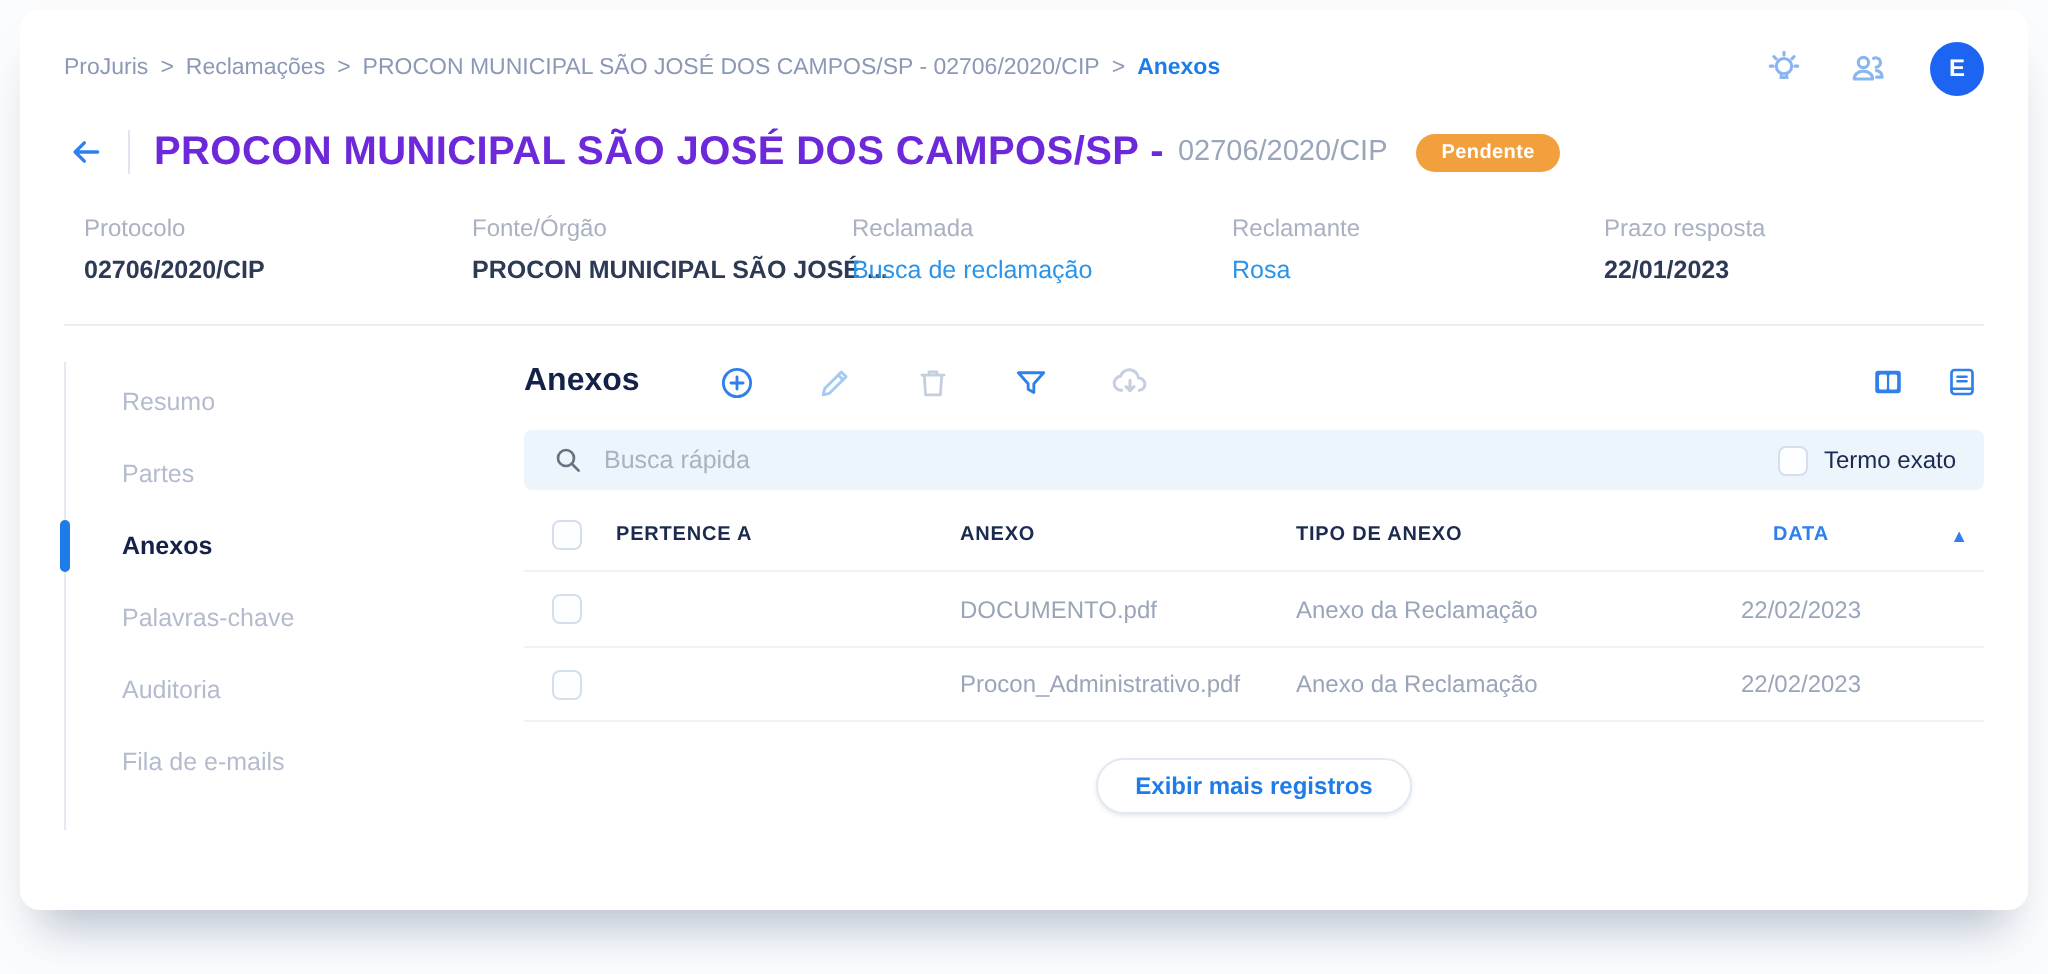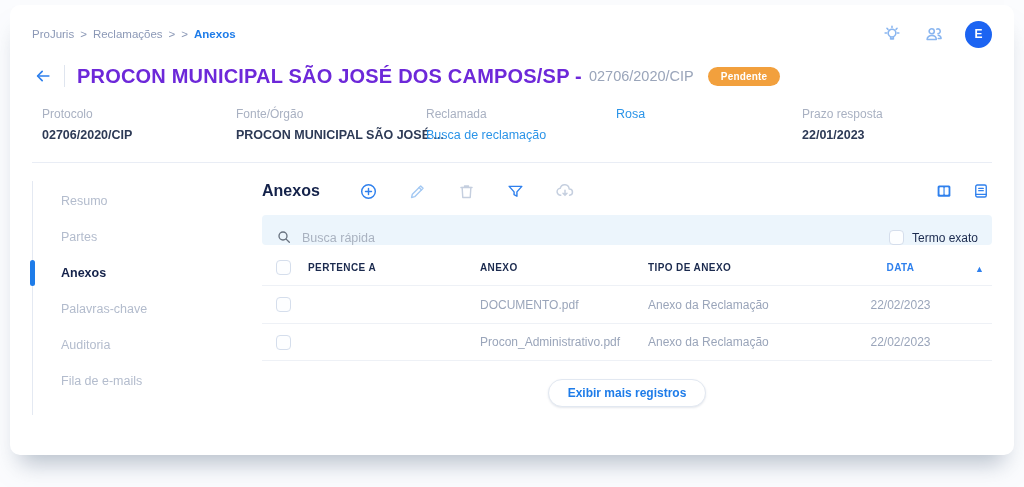--- a/index.html
+++ b/index.html
@@ -47,21 +47,21 @@
   .side-item.active .active-bar { position:absolute; left:-3px; top:5px; width:5px; height:26px;
                background:#1e7ce9; border-radius:3px; }
 
   .content { flex:1; padding-top:16px; }
   .toolbar { display:flex; align-items:center; height:24px; }
   .section-title { font-size:16px; font-weight:bold; color:#14224a; margin-right:38px; }
   .tool-icons { display:flex; gap:27px; align-items:center; }
   .view-icons { margin-left:auto; display:flex; gap:15px; align-items:center; }
 
   .searchbar { margin-top:12px; height:30px; background:#ecf5fc; border-radius:4px;
-               display:flex; align-items:flex-end; padding:0 14px; }
+               display:flex; align-items:center; padding:0 14px; }
   .search-input { flex:1; border:none; outline:none; background:transparent; font-size:12.5px;
                   color:#3c4658; margin-left:10px; font-family:"Liberation Sans", sans-serif; }
   .search-input::placeholder { color:#a9b2c0; }
   .checkbox { width:15px; height:15px; background:#fdfeff; border:1.5px solid #d5deec;
               border-radius:4px; cursor:pointer; flex:none; }
   .exact-label { font-size:12px; color:#1b2a4e; margin-left:8px; white-space:nowrap; }
 
   .table { margin-top:4px; }
   .trow { display:flex; align-items:center; }
   .thead { height:36px; }
@@ -85,20 +85,21 @@
 <body>
 
 <div class="card">
 
   <div class="topbar">
     <div class="breadcrumb">
       <span class="bc-item">ProJuris</span>
       <span class="bc-sep">&gt;</span>
       <span class="bc-item">Reclamações</span>
       <span class="bc-sep">&gt;</span>
+      <span class="bc-item">PROCON MUNICIPAL SÃO JOSÉ DOS CAMPOS/SP - 02706/2020/CIP</span>
       <span class="bc-sep">&gt;</span>
       <span class="bc-active">Anexos</span>
     </div>
     <div class="topbar-right">
       <span class="icon-btn">
         <svg width="22" height="22" viewBox="0 0 24 24" fill="none" stroke="#8ab6f0" stroke-width="1.7" stroke-linecap="round">
           <circle cx="12" cy="11" r="4.2"></circle>
             <path d="M10.5 15.2v2h3v-2"></path>
             <path d="M10.8 17.2h2.4"></path>
           <path d="M12 3.5v1.4M4.5 11h1.6M17.9 11h1.6M6.5 5.8l1.1 1.1M17.5 5.8l-1.1 1.1"></path>
@@ -136,20 +137,21 @@
     </div>
     <div class="info-field">
       <span class="info-label">Fonte/Órgão</span>
       <span class="info-value">PROCON MUNICIPAL SÃO JOSÉ ...</span>
     </div>
     <div class="info-field">
       <span class="info-label">Reclamada</span>
       <span class="info-value link">Busca de reclamação</span>
     </div>
     <div class="info-field">
+      <span class="info-label">Reclamante</span>
       <span class="info-value link">Rosa</span>
     </div>
     <div class="info-field">
       <span class="info-label">Prazo resposta</span>
       <span class="info-value">22/01/2023</span>
     </div>
   </div>
 
   <div class="body">
 

